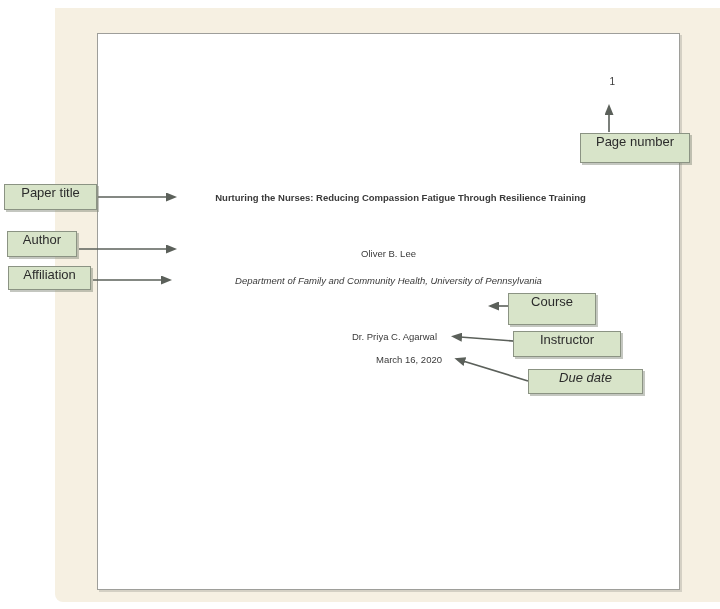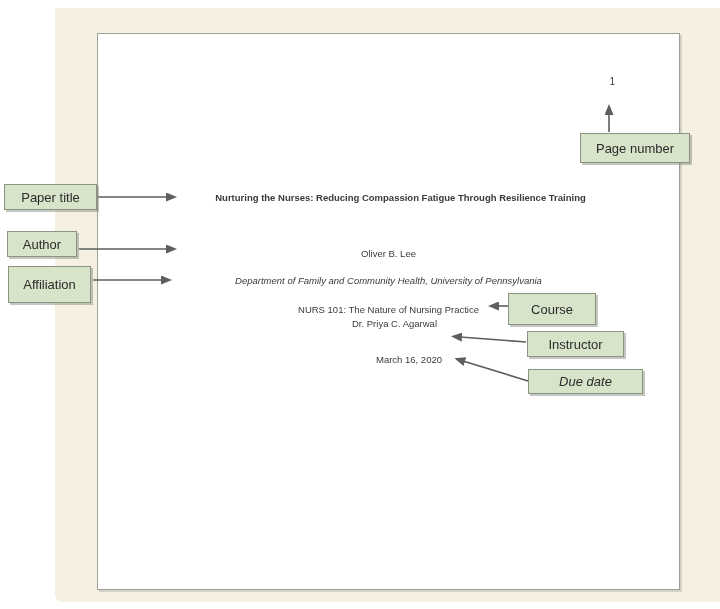--- a/index.html
+++ b/index.html
@@ -51,46 +51,45 @@
     text-align: center;
     font-size: 9.5px;
     line-height: 11px;
     color: var(--document-text);
     white-space: nowrap;
   }
   .doc-title { font-weight: bold; top: 158px; padding-left: 24px; }
   .doc-author { top: 214px; }
   .doc-affiliation { top: 241px; font-style: italic; }
   .doc-course { top: 270px; }
-  .doc-instructor { top: 284px; padding-left: 12px; }
+  .doc-instructor { top: 297px; padding-left: 12px; }
   .doc-duedate { top: 320px; padding-left: 41px; }
   .doc-pagenum {
     position: absolute;
     top: 42px;
     right: 64px;
     font-size: 10px;
     color: var(--document-text);
   }
   .callout {
     position: absolute;
     background: var(--callout-fill);
     border: 1px solid var(--callout-border);
     box-shadow: 2px 2px 0 rgba(125,130,115,0.45);
     color: var(--callout-text);
     font-size: 13px;
     display: flex;
-    align-items: center;
     justify-content: center;
     white-space: nowrap;
   }
   .callout-paper-title { left: 4px;   top: 184px; width: 93px;  height: 26px; }
   .callout-author      { left: 7px;   top: 231px; width: 70px;  height: 26px; }
-  .callout-affiliation { left: 8px;   top: 266px; width: 83px;  height: 37px; }
+  .callout-affiliation { left: 8px;   top: 266px; width: 83px;  height: 24px; }
   .callout-course      { left: 508px; top: 293px; width: 88px;  height: 32px; }
-  .callout-instructor  { left: 527px; top: 331px; width: 97px;  height: 26px; }
+  .callout-instructor  { left: 513px; top: 331px; width: 108px;  height: 26px; }
   .callout-due-date    { left: 528px; top: 369px; width: 115px;  height: 25px; font-style: italic; }
   .callout-page-number { left: 580px; top: 133px; width: 110px; height: 30px; }
   .arrow-overlay {
     position: absolute;
     left: 0; top: 0;
     width: 720px; height: 609px;
     pointer-events: none;
   }
   .arrow-line { stroke: var(--arrow); stroke-width: 1.6; fill: none; }
   .arrowhead { fill: var(--arrow); }
@@ -100,21 +99,20 @@
 
 <div class="figure">
 
   <div class="canvas"></div>
 
   <div class="page">
     <div class="doc-pagenum">1</div>
     <div class="doc-line doc-title">Nurturing the Nurses: Reducing Compassion Fatigue Through Resilience Training</div>
     <div class="doc-line doc-author">Oliver B. Lee</div>
     <div class="doc-line doc-affiliation">Department of Family and Community Health, University of Pennsylvania</div>
-    <div class="doc-line doc-course">NURS 101: The Nature of Nursing Practice</div>
     <div class="doc-line doc-instructor">Dr. Priya C. Agarwal</div>
     <div class="doc-line doc-duedate">March 16, 2020</div>
   </div>
 
   <svg class="arrow-overlay" viewBox="0 0 720 609" xmlns="http://www.w3.org/2000/svg">
     <defs>
       <marker id="ah" markerUnits="userSpaceOnUse" markerWidth="11" markerHeight="9" refX="2" refY="4.5" orient="auto">
         <path class="arrowhead" d="M0,0 L11,4.5 L0,9 Z"></path>
       </marker>
     </defs>

